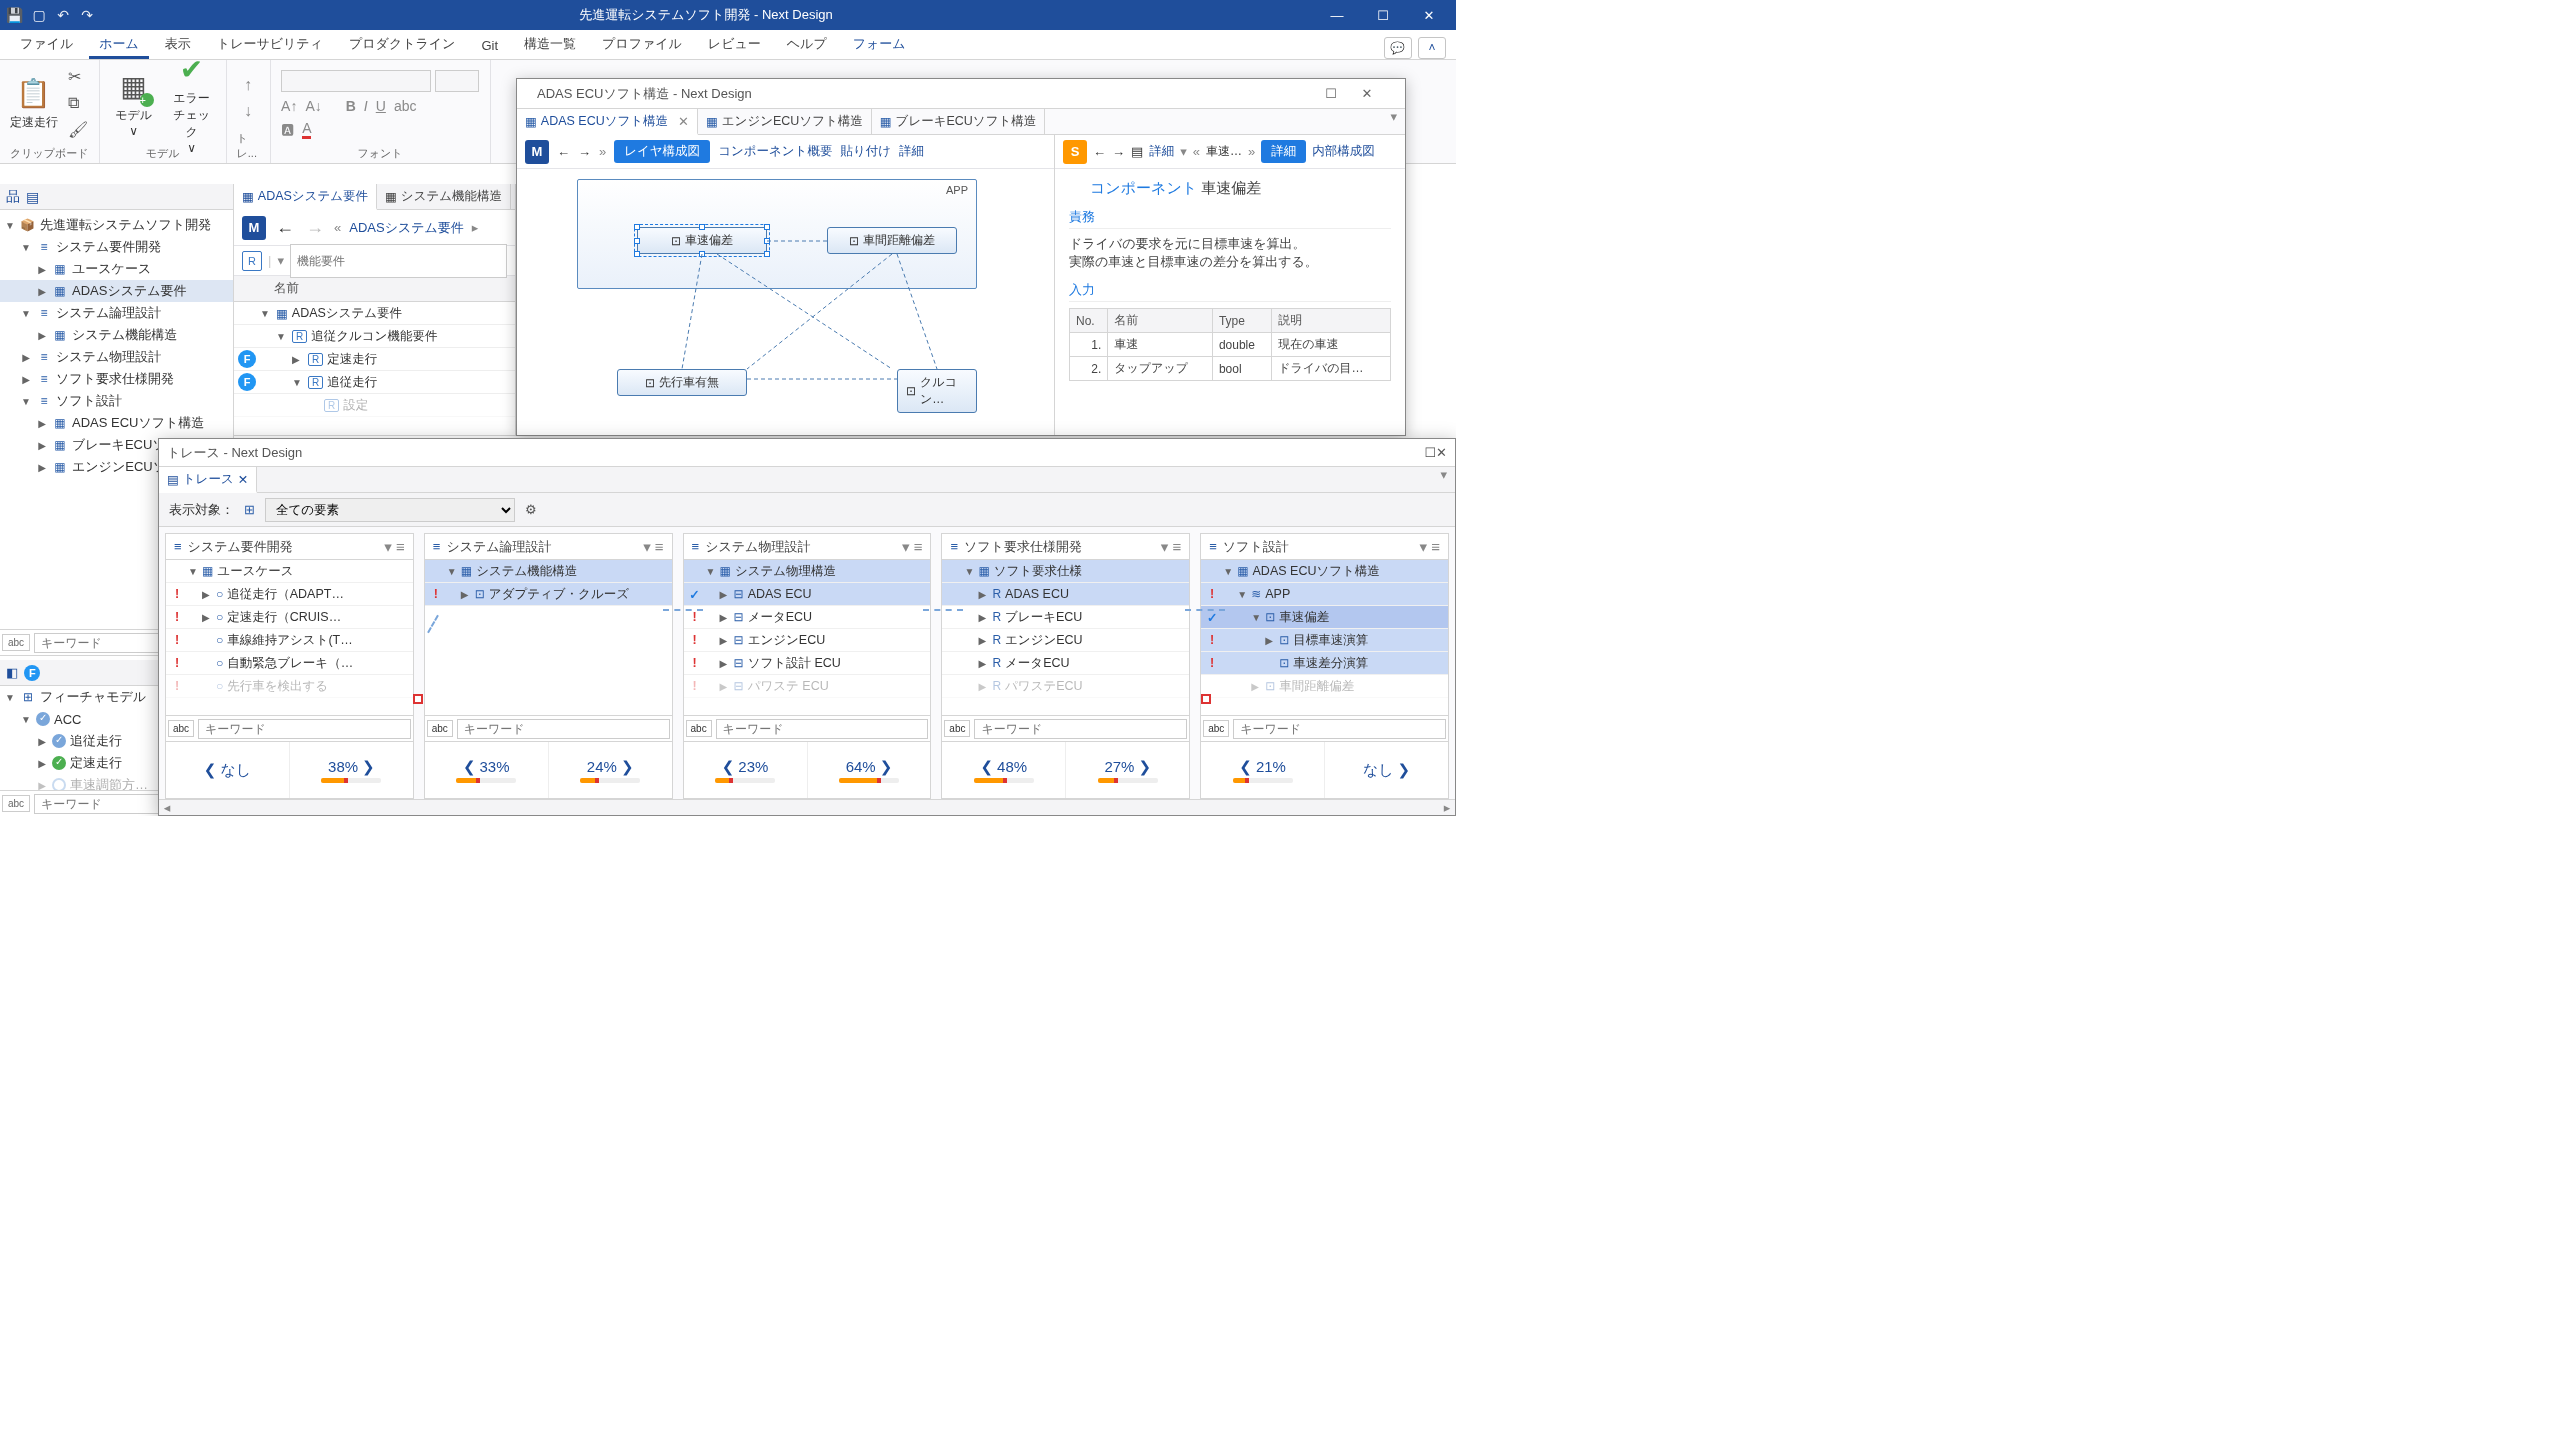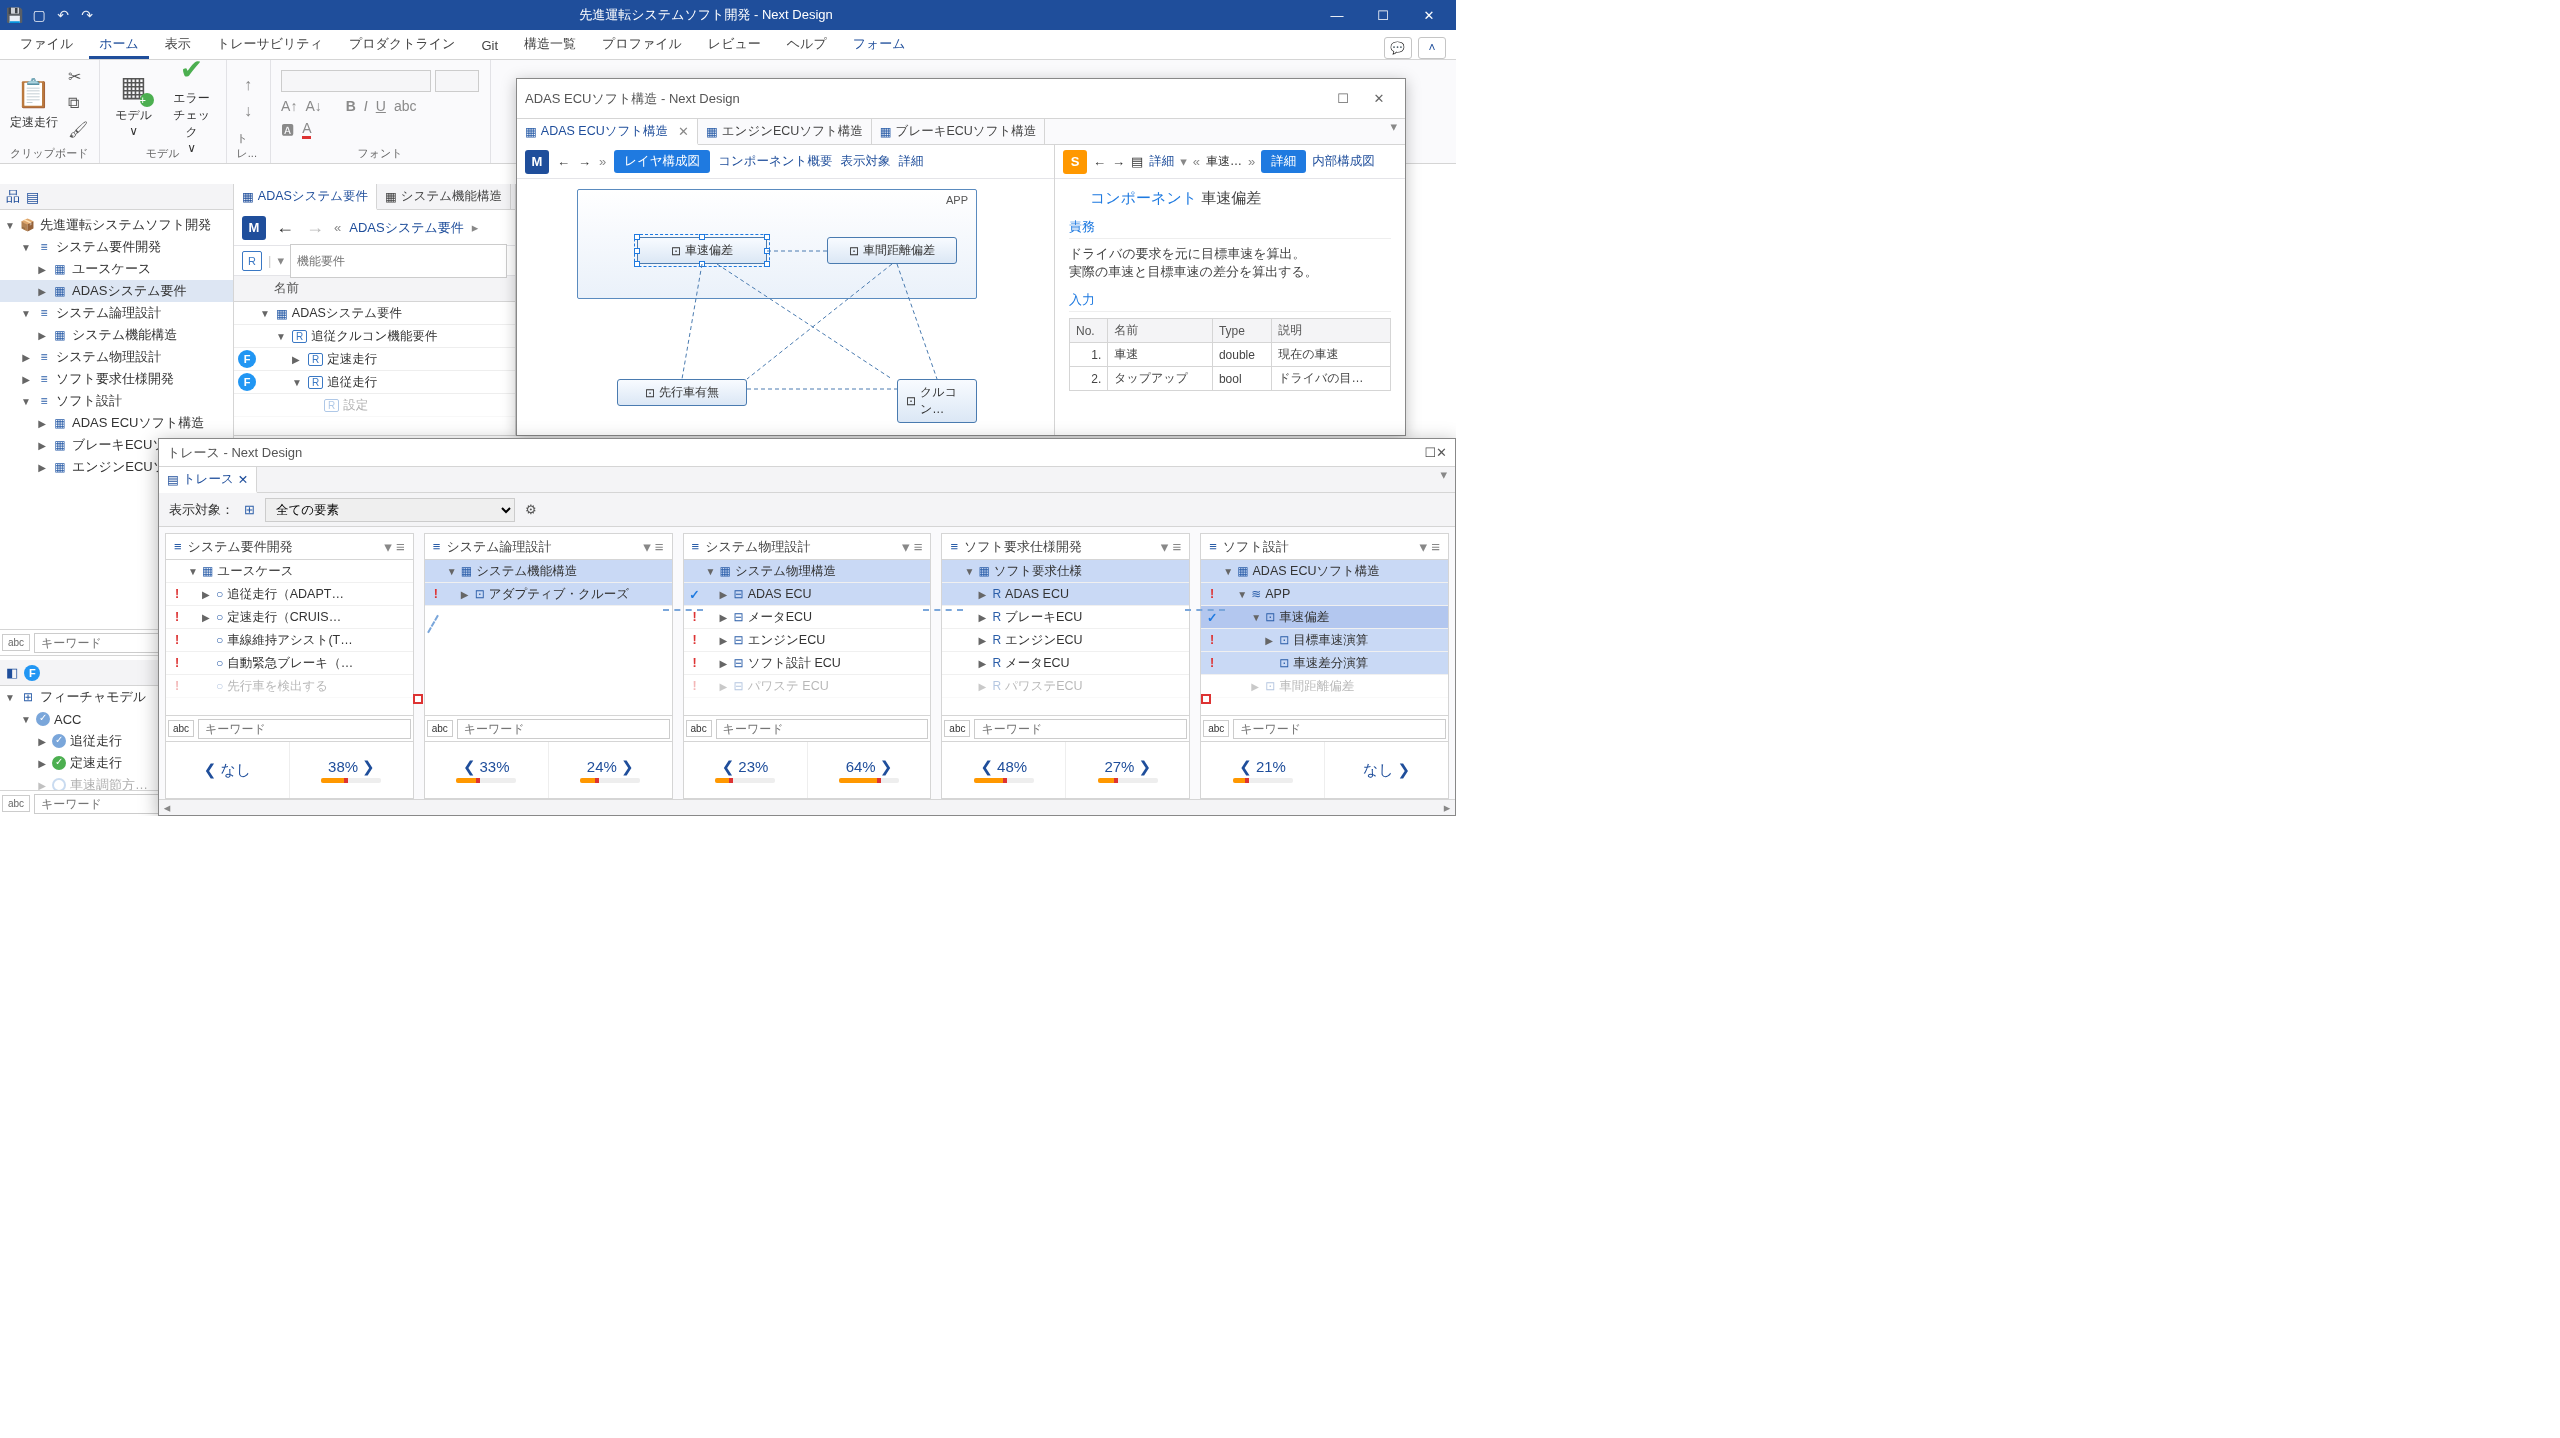--- a/index.html
+++ b/index.html
@@ -63,21 +63,21 @@
 .filterrow .rchip{width:20px;height:20px;border:1px solid #3a78c4;color:#3a78c4;font-size:11px;display:flex;align-items:center;justify-content:center;border-radius:2px;}
 .filterrow input{flex:1;border:1px solid #ccc;height:22px;padding:16px 6px;color:#999;font-size:12px;}
 .gridhead { height:26px; background:#f4f4f6; border-bottom:1px solid #d5d5d5; display:flex; align-items:center; padding-left:40px; font-size:12.5px; color:#555;}
 .gridbody .grow{height:23px;display:flex;align-items:center;border-bottom:1px solid #eee;}
 .grow .flag{width:26px;text-align:center;}
 .fchip{width:18px;height:18px;border-radius:50%;background:#2196f3;color:#fff;font-size:11px;font-weight:bold;display:inline-flex;align-items:center;justify-content:center;}
 .grow .cell{display:flex;align-items:center;gap:4px;font-size:12.5px;}
 
 
 .structwin { position:absolute; left:516px; top:78px; width:890px; height:358px; background:#fff; border:1px solid #888; box-shadow:0 3px 14px rgba(0,0,0,.25); display:flex; flex-direction:column;}
-.structwin .swtitle{height:40px;background:#fff;border-bottom:1px solid #d5d5d5;display:flex;align-items:center;padding:0 8px;color:#555;}
+.structwin .swtitle{height:30px;background:#fff;border-bottom:1px solid #d5d5d5;display:flex;align-items:center;padding:0 20px;color:#555;}
 .structwin .swtitle .spacer{flex:1;}
 .structwin .swtitle .wbtn{width:36px;text-align:center;color:#666;}
 .structwin .tabstrip{background:#fafafc;}
 .structwin .dtab .x{margin-left:6px;color:#888;font-size:13px;}
 .struct-main{flex:1;display:flex;min-height:0;}
 .diagarea{flex:1;border-right:1px solid #d5d5d5;display:flex;flex-direction:column;}
 .diagarea .dnav{height:34px;border-bottom:1px solid #e4e4e8;display:flex;align-items:center;gap:8px;padding:0 8px;}
 .pill{background:#1f7ae0;color:#fff;padding:3px 10px;border-radius:3px;font-size:12.5px;}
 .linkbtn{color:#1f4e9b;font-size:12.5px;}
 .canvas{flex:1;position:relative;background:#fff;overflow:hidden;}
@@ -434,21 +434,21 @@
     </div>
   <div class="struct-main">
     <div class="diagarea">
       <div class="dnav">
         <div class="mchip">M</div>
         <span class="arr">←</span>
         <span class="arr dim">→</span>
         <span style="color:#888;">»</span>
         <span class="pill">レイヤ構成図</span>
         <span class="linkbtn">コンポーネント概要</span>
-        <span class="linkbtn">表示対象</span>
+        <span class="linkbtn">貼り付け</span>
         <span class="linkbtn">詳細</span>
       </div>
       <div class="canvas">
         <div class="bigbox" style="left:60px;top:10px;width:400px;height:110px;">
           <span style="position:absolute;right:8px;top:4px;font-size:11px;color:#555;">APP</span>
         </div>
         <div class="node sel" style="left:120px;top:58px;width:130px;">
           <span>⊡</span>
             <span>車速偏差</span>
           <span class="handle" style="left:-4px;top:-4px;"></span>

